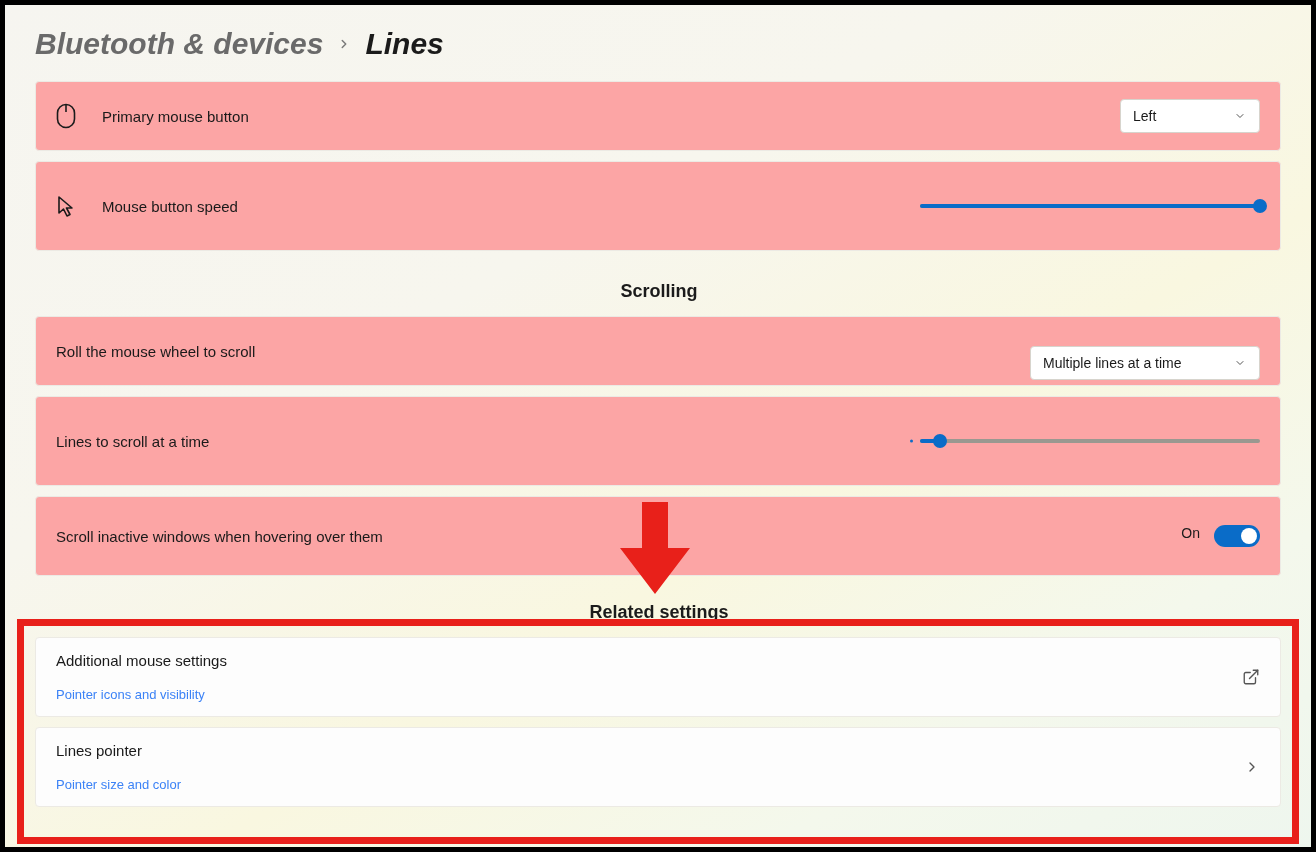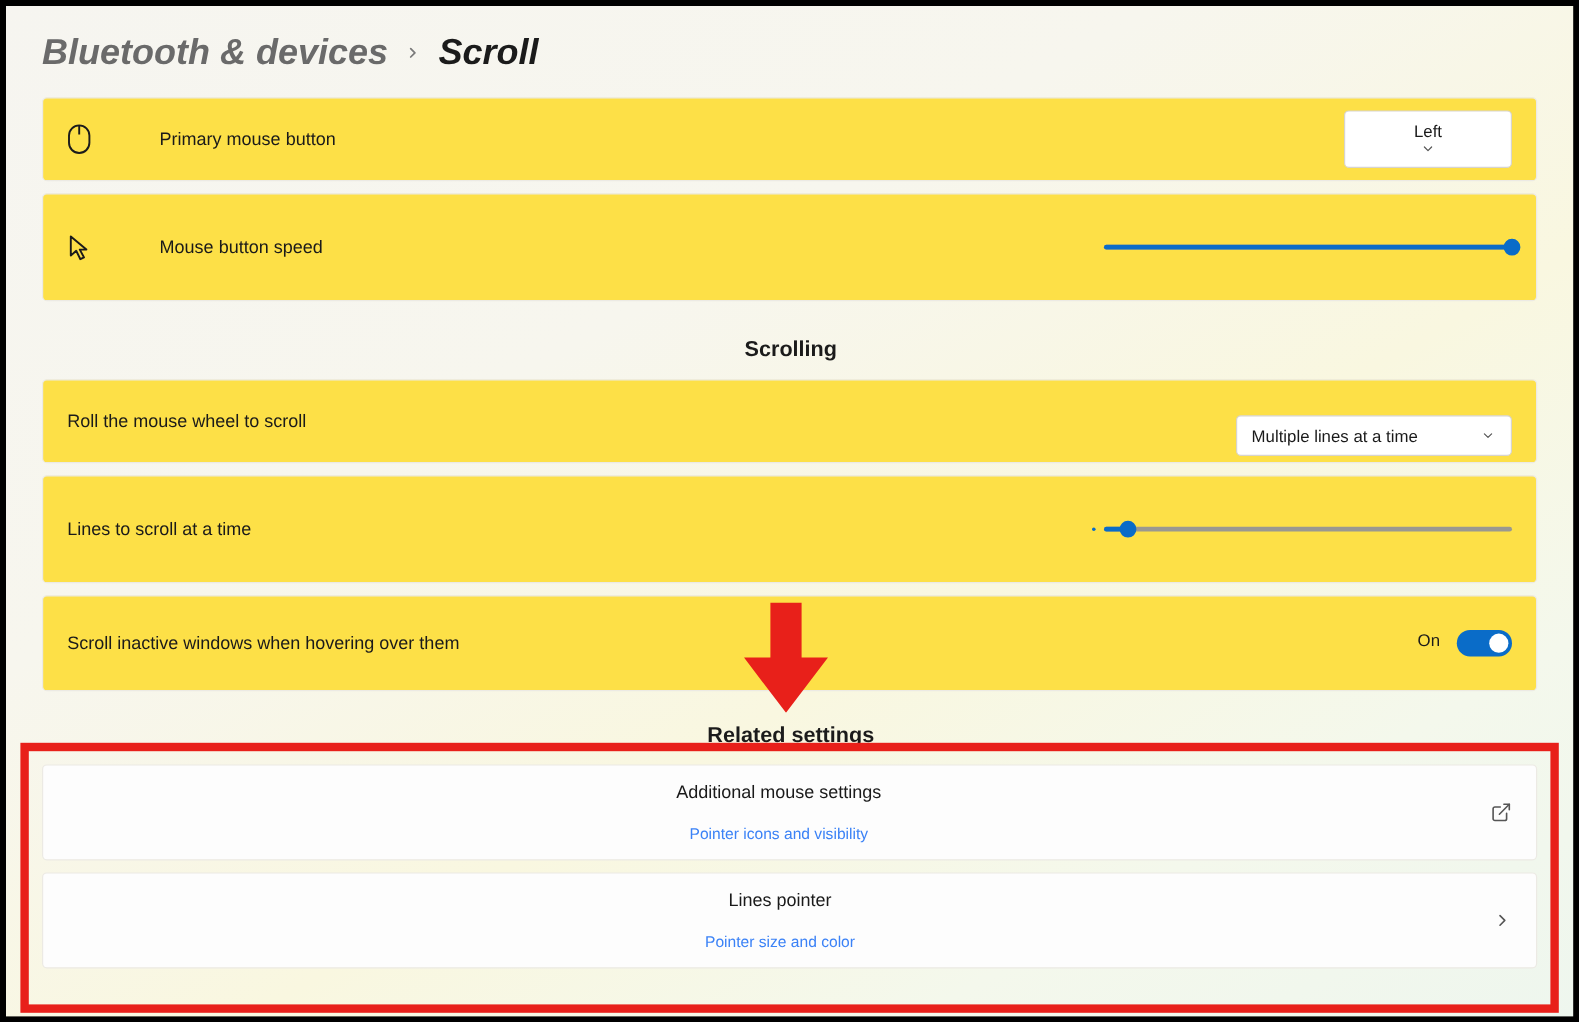--- a/index.html
+++ b/index.html
@@ -33,29 +33,28 @@
       color: #7a7a7a;
     }
     .breadcrumb-current {
       font-size: 30px;
       font-weight: 600;
       color: #1b1b1b;
     }
 
     
     .card {
-      background: #fde047;
+      background: #fca5a5;
       border: 1px solid #eceae4;
       border-radius: 4px;
       display: flex;
       align-items: center;
       padding: 0 20px;
       height: 70px;
       margin-bottom: 10px;
-      gap: 31px;
     }
     .card .icon-slot {
       width: 46px;
       display: flex;
       align-items: center;
       justify-content: flex-start;
     }
     .card .label {
       font-size: 15px;
       color: #1a1a1a;
@@ -76,21 +75,21 @@
       display: flex;
       align-items: center;
       justify-content: space-between;
       border: 1px solid #d7d4cd;
       border-radius: 4px;
       padding: 8px 12px;
       min-width: 150px;
       background: #fff;
       cursor: pointer;
     }
-    .dropdown.small { min-width: 140px; flex-direction: column; }
+    .dropdown.small { min-width: 140px; }
     .dropdown.wide { min-width: 230px; margin-top: 23px; }
     .dropdown-text { font-size: 14px; color: #1a1a1a; }
     .chev {
       width: 14px; height: 14px;
       display: inline-flex; align-items: center; justify-content: center;
     }
 
     
     .slider-wrap {
       width: 340px;
@@ -153,21 +152,20 @@
     
     .rel-card {
       background: #fdfdfd;
       border: 1px solid #eceae4;
       border-radius: 4px;
       display: flex;
       align-items: center;
       padding: 14px 20px;
       margin-bottom: 10px;
       cursor: pointer;
-      text-align: center;
     }
     .rel-card .texts { flex: 1; }
     .rel-title { font-size: 15px; color: #1a1a1a; }
     .rel-sub { font-size: 13px; color: #3b82f6; margin-top: 18px; }
     .rel-icon { color: #555; }
 
     
     .arrow-anno {
       position: absolute;
       left: 615px;
@@ -189,21 +187,21 @@
 </head>
 <body>
 
 <div class="breadcrumb">
   <span class="breadcrumb-parent">Bluetooth &amp; devices</span>
   <span class="breadcrumb-sep">
     <svg width="14" height="14" viewBox="0 0 24 24" fill="none" stroke="#7a7a7a" stroke-width="2.5" stroke-linecap="round" stroke-linejoin="round">
         <polyline points="9 18 15 12 9 6"></polyline>
       </svg>
   </span>
-  <span class="breadcrumb-current">Scroll</span>
+  <span class="breadcrumb-current">Lines</span>
 </div>
 
 <div class="card">
   <span class="icon-slot">
     <svg width="20" height="26" viewBox="0 0 20 26" fill="none" stroke="#1b1b1b" stroke-width="1.6">
       <rect x="1.5" y="1.5" width="17" height="23" rx="8.5"></rect>
       <line x1="10" y1="1.5" x2="10" y2="9"></line>
     </svg>
   </span>
   <span class="label">Primary mouse button</span>

